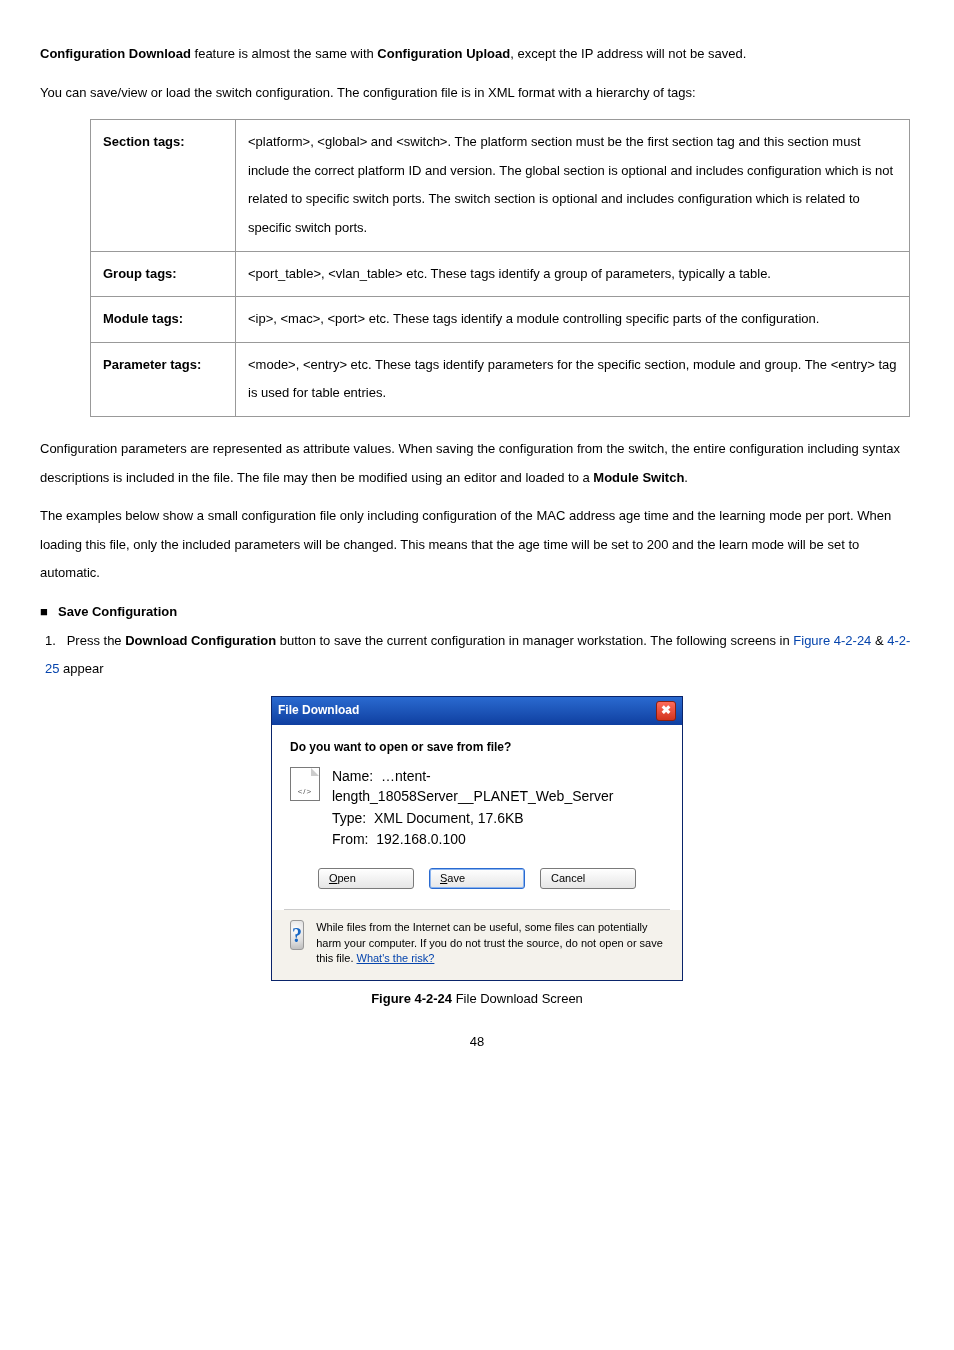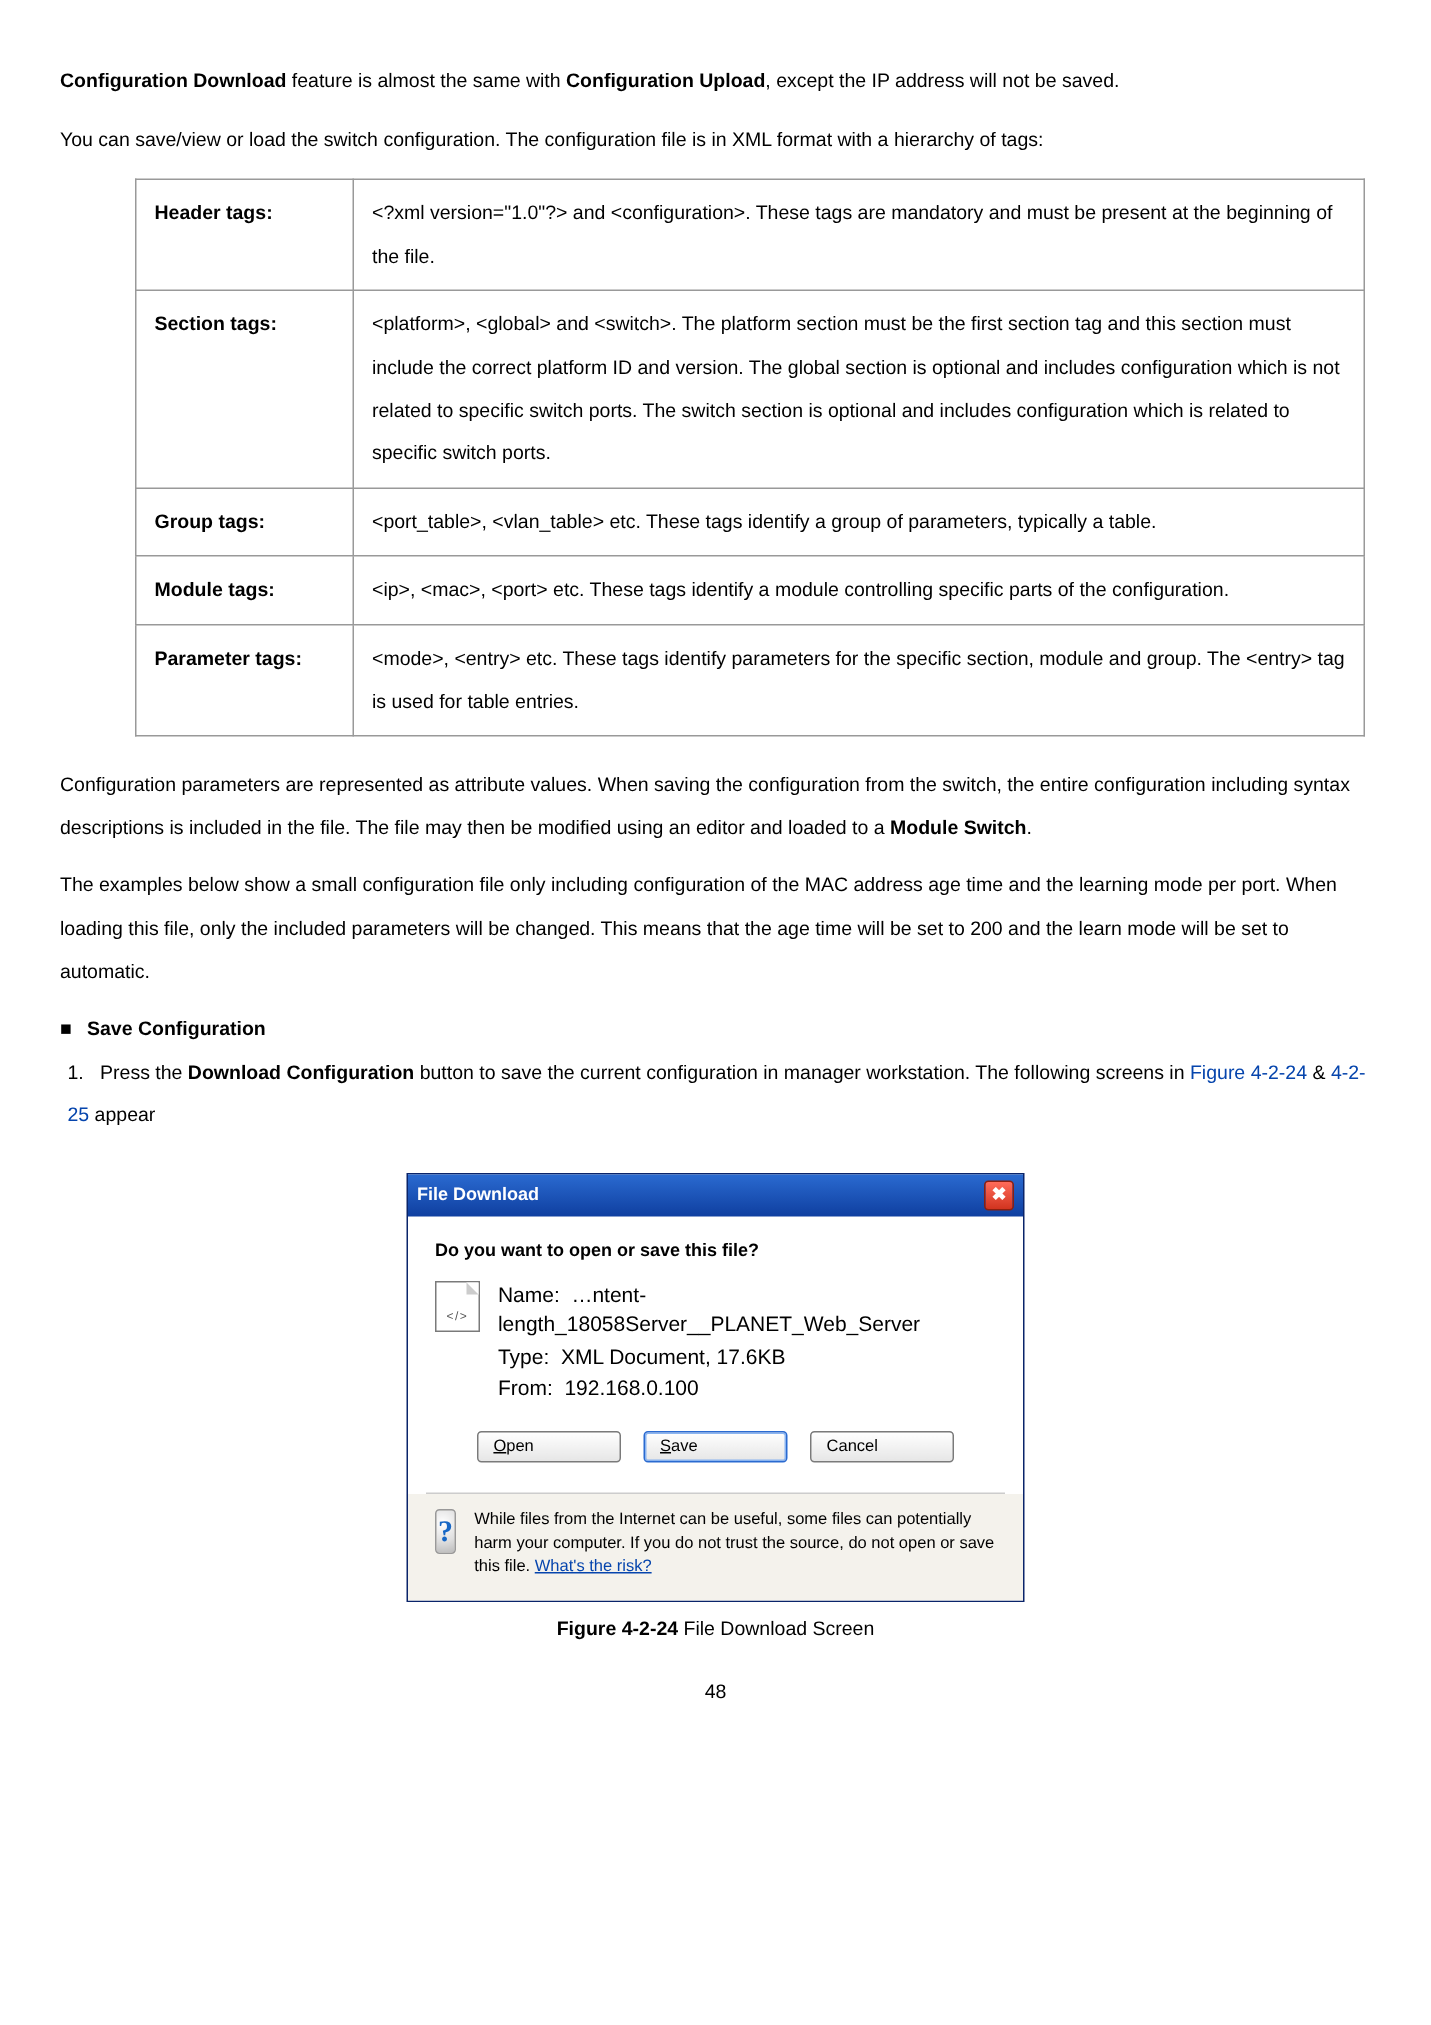--- a/index.html
+++ b/index.html
@@ -29,21 +29,21 @@
   table.desc td:first-child {
     width: 120px;
     font-weight: bold;
   }
   .figref { color: #0645AD; }
   .bullet-row { margin-top: 8px; }
   .bullet-sym { display:inline-block; width:18px; }
   .numitem { margin-left: 5px; }
   .figcap { text-align:center; margin-top:4px; }
   
-  .dialog-wrap { width:100%; text-align:center; margin-top:24px; }
+  .dialog-wrap { width:100%; text-align:center; margin-top:12px; }
   .dialog {
     display:inline-block;
     text-align:left;
     width: 410px;
     border: 1px solid #0A246A;
     font-family: Tahoma, Arial, sans-serif;
     font-size: 11px;
     line-height: 1.4;
     background:#fff;
   }
@@ -112,24 +112,20 @@
 <body>
 
 <p class="para">
   <span class="bold">Configuration Download</span><span> feature is almost the same with </span><span class="bold">Configuration Upload</span><span>, except the IP address will not be saved.</span>
 </p>
 
 <p class="para">You can save/view or load the switch configuration. The configuration file is in XML format with a hierarchy of tags:</p>
 
 <table class="desc">
   <tbody>
-      <tr>
-    <td>Header tags:</td>
-    <td>&lt;?xml version="1.0"?&gt; and &lt;configuration&gt;. These tags are mandatory and must be present at the beginning of the file.</td>
-  </tr>
   <tr>
     <td>Section tags:</td>
     <td>&lt;platform&gt;, &lt;global&gt; and &lt;switch&gt;. The platform section must be the first section tag and this section must include the correct platform ID and version. The global section is optional and includes configuration which is not related to specific switch ports. The switch section is optional and includes configuration which is related to specific switch ports.</td>
   </tr>
   <tr>
     <td>Group tags:</td>
     <td>&lt;port_table&gt;, &lt;vlan_table&gt; etc. These tags identify a group of parameters, typically a table.</td>
   </tr>
   <tr>
     <td>Module tags:</td>
@@ -156,21 +152,21 @@
   1.&nbsp;&nbsp;&nbsp;<span>Press the </span><span class="bold">Download Configuration</span><span> button to save the current configuration in manager workstation. The following screens in </span><span class="figref">Figure 4-2-24</span><span> &amp; </span><span class="figref">4-2-25</span><span> appear</span>
 </div>
 
 <div class="dialog-wrap">
   <div class="dialog">
     <div class="titlebar">
       <span>File Download</span>
       <div class="closebtn">✖</div>
     </div>
     <div class="dlgbody">
-      <div class="question">Do you want to open or save this file?</div>
+      <div class="question">Do you want to open or save from file?</div>
       <div class="filerow">
         <div class="fileicon">
             <span>&lt;/&gt;</span>
           </div>
         <div class="meta">
           <div><span>Name:</span>&nbsp;&nbsp;<span>…ntent-length_18058Server__PLANET_Web_Server</span></div>
           <div><span>Type:</span>&nbsp;&nbsp;<span>XML Document, 17.6KB</span></div>
           <div><span>From:</span>&nbsp;&nbsp;<span>192.168.0.100</span></div>
         </div>
       </div>

